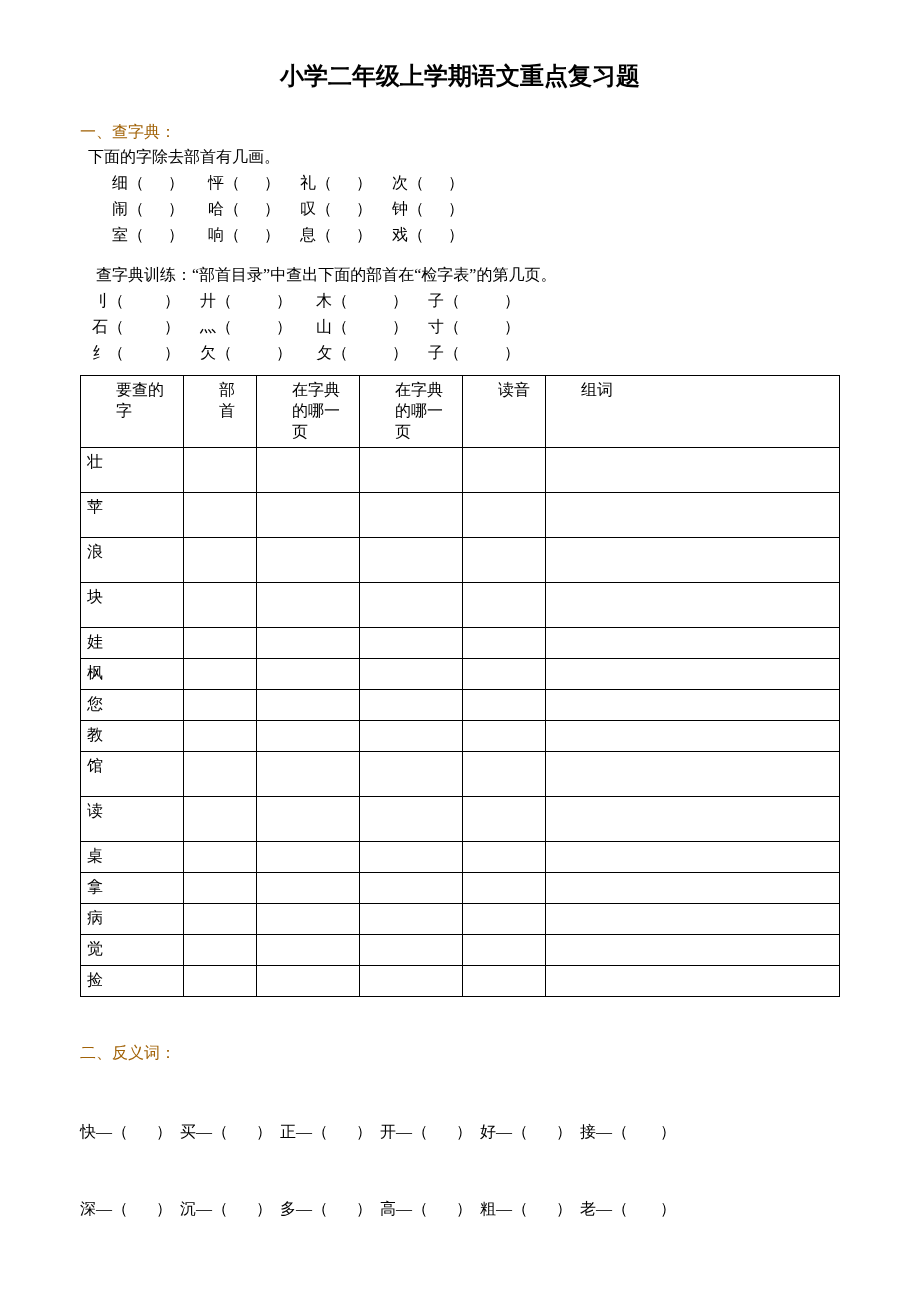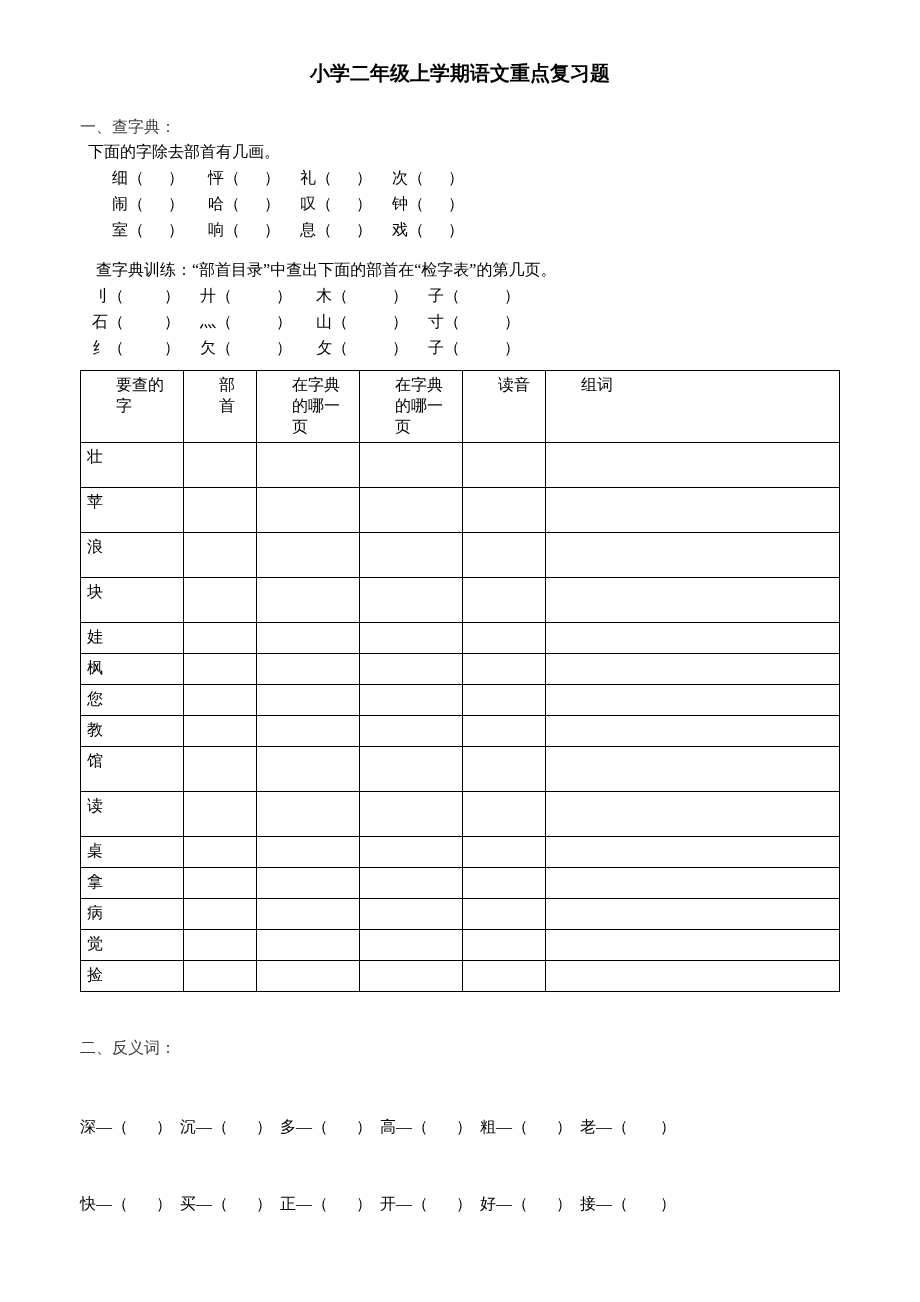--- a/index.html
+++ b/index.html
@@ -6,27 +6,27 @@
     font-family: "SimSun", "宋体", serif;
     font-size: 16px;
     background: #fff;
     color: #000;
     margin: 0;
     padding: 60px 80px 40px 80px;
     width: 760px;
   }
   h1 {
     font-family: "SimHei", "黑体", sans-serif;
-    font-size: 20px;
+    font-size: 24px;
     text-align: center;
     font-weight: bold;
     margin: 0 0 30px 0;
   }
   .section-heading {
-    color: #404040;
+    color: #a16207;
     font-size: 16px;
     margin: 18px 0 2px 0;
   }
   .plain-line {
     margin: 0 0 2px 0;
     line-height: 1.5;
     white-space: pre;
   }
   .indent {
     padding-left: 32px;
@@ -211,19 +211,19 @@
         <td class="page-cell"></td>
         <td class="read-cell"></td>
         <td class="word-cell"></td>
       </tr>
     </tbody>
 </table>
 
 <div style="height:28px;"></div>
 <div class="section-heading">二、反义词：</div>
 <div class="antonym-block">
+  <div>快—（       ）  买—（       ）  正—（       ）  开—（       ）  好—（       ）  接—（        ）</div>
   <div>深—（       ）  沉—（       ）  多—（       ）  高—（       ）  粗—（       ）  老—（        ）</div>
-  <div>快—（       ）  买—（       ）  正—（       ）  开—（       ）  好—（       ）  接—（        ）</div>
   
   
   
   
 </div>
 
 </body></html>

